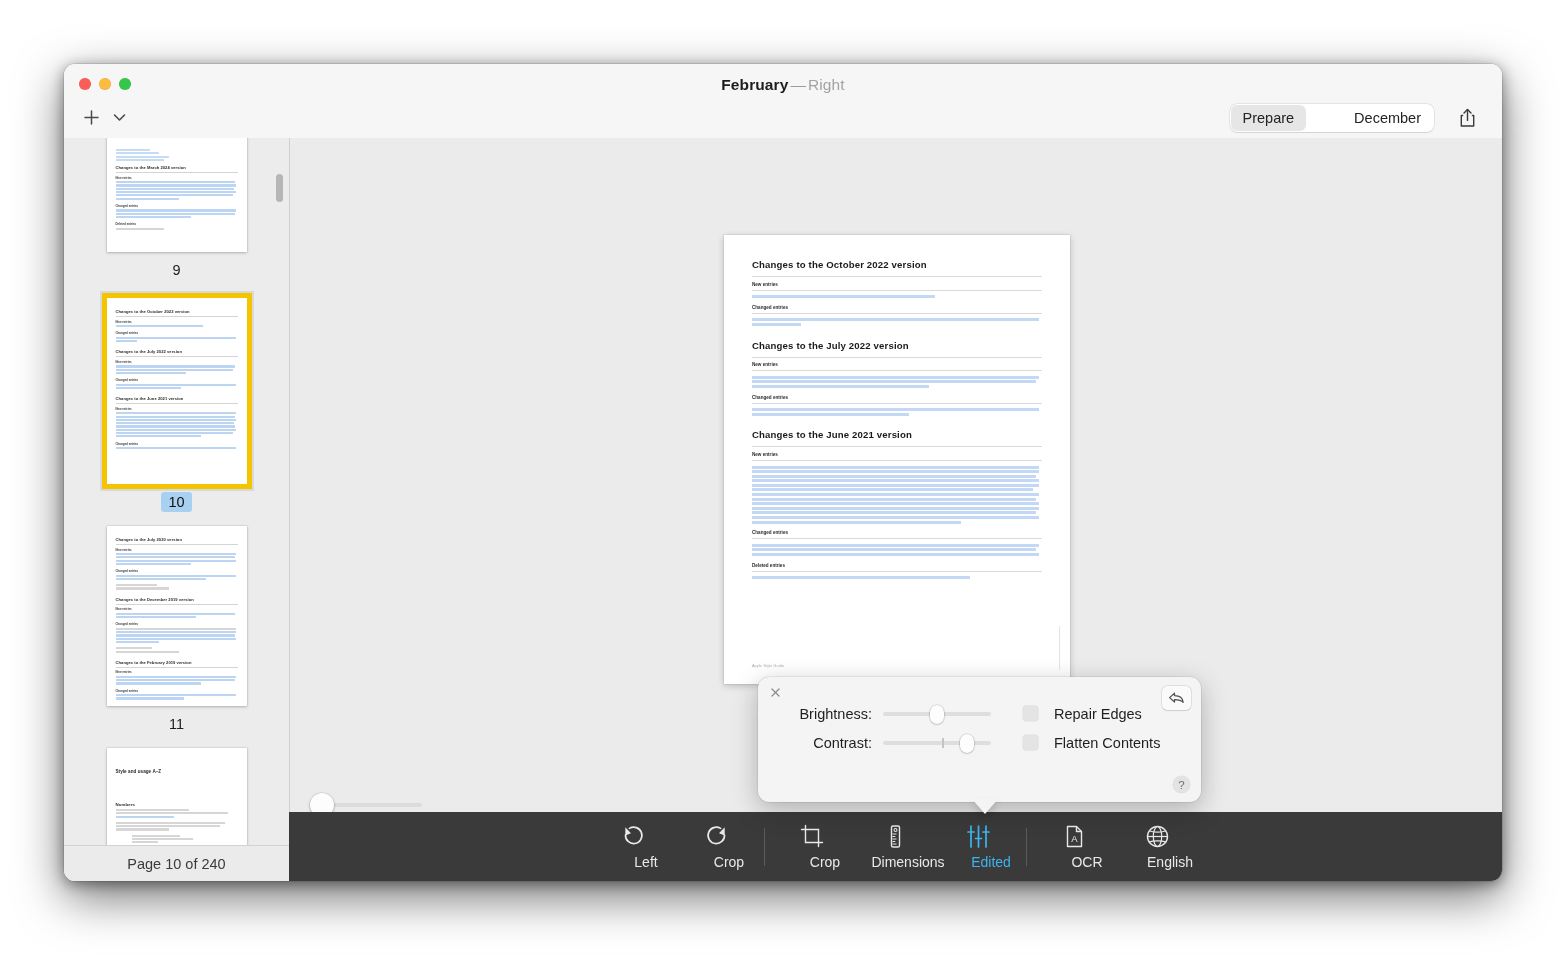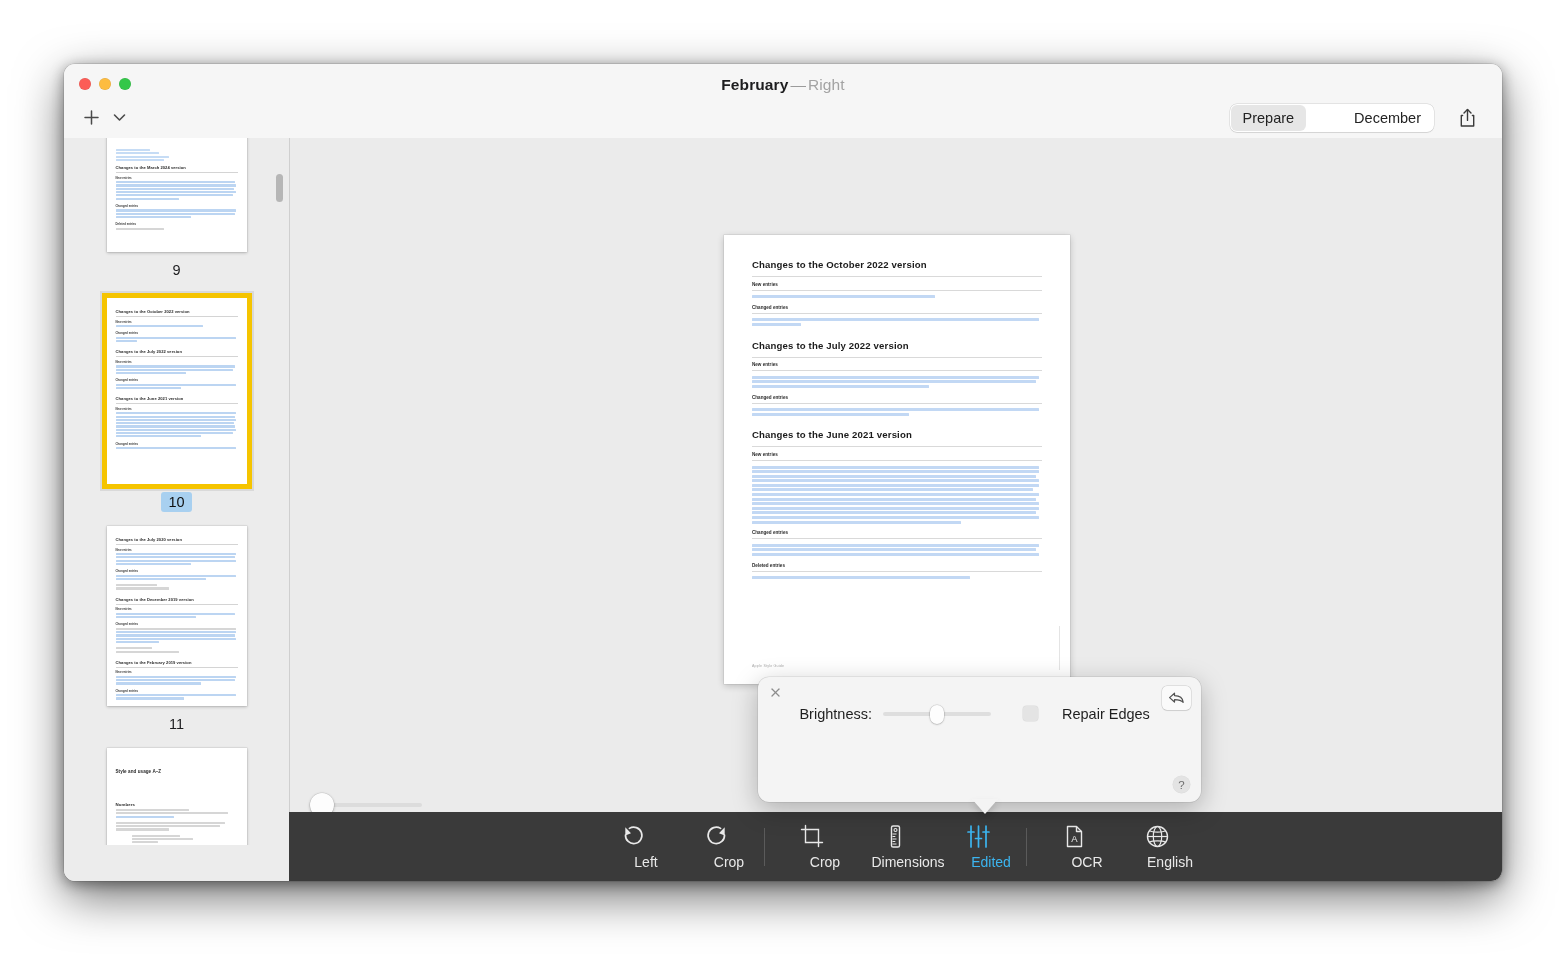--- a/index.html
+++ b/index.html
@@ -431,21 +431,21 @@
     height: 19px;
     background: #fdfdfd;
     border-radius: 7px;
     box-shadow: 0 0.5px 2px rgba(0,0,0,0.26), 0 0 0 0.5px rgba(0,0,0,0.12);
     transform: translateX(-7px);
   }
 
   .chk-wrap {
     display: flex;
     align-items: center;
-    gap: 24px;
+    gap: 16px;
     margin-left: 32px;
   }
   .chk {
     width: 15px;
     height: 15px;
     background: #e4e4e4;
     border-radius: 3.5px;
     box-shadow: 0 0 0 0.5px rgba(0,0,0,0.10);
   }
   .chk-lbl { font-size: 14.5px; color: #1f1f1f; }
@@ -670,20 +670,23 @@
 
             </div>
           </div>
 
         </div>
 
         <div class="sb-scroll">
           <div class="sb-thumb"></div>
         </div>
 
+        <div class="status-bar">
+          <span>Page 10 of 240</span>
+        </div>
       </div>
 
       <div class="sidebar-divider"></div>
 
       <div class="canvas">
 
         <div class="doc-page">
 
           <div class="dp-h">Changes to the October 2022 version</div>
           <div class="dp-rule"></div>
@@ -772,20 +775,32 @@
           <div class="slider">
             <div class="sl-track"></div>
             <div class="sl-knob" style="left:50%;"></div>
           </div>
           <div class="chk-wrap">
             <div class="chk"></div>
             <div class="chk-lbl">Repair Edges</div>
           </div>
         </div>
 
+        <div class="pop-row">
+          <div class="pop-label">Contrast:</div>
+          <div class="slider">
+            <div class="sl-track"></div>
+            <div class="sl-tick" style="left:55%;"></div>
+            <div class="sl-knob" style="left:78%;"></div>
+          </div>
+          <div class="chk-wrap">
+            <div class="chk"></div>
+            <div class="chk-lbl">Flatten Contents</div>
+          </div>
+        </div>
 
       </div>
 
       <div class="pop-help">?</div>
     </div>
     <div class="pop-arrow"></div>
 
     <div class="bottom-bar">
 
       <div class="tool">

